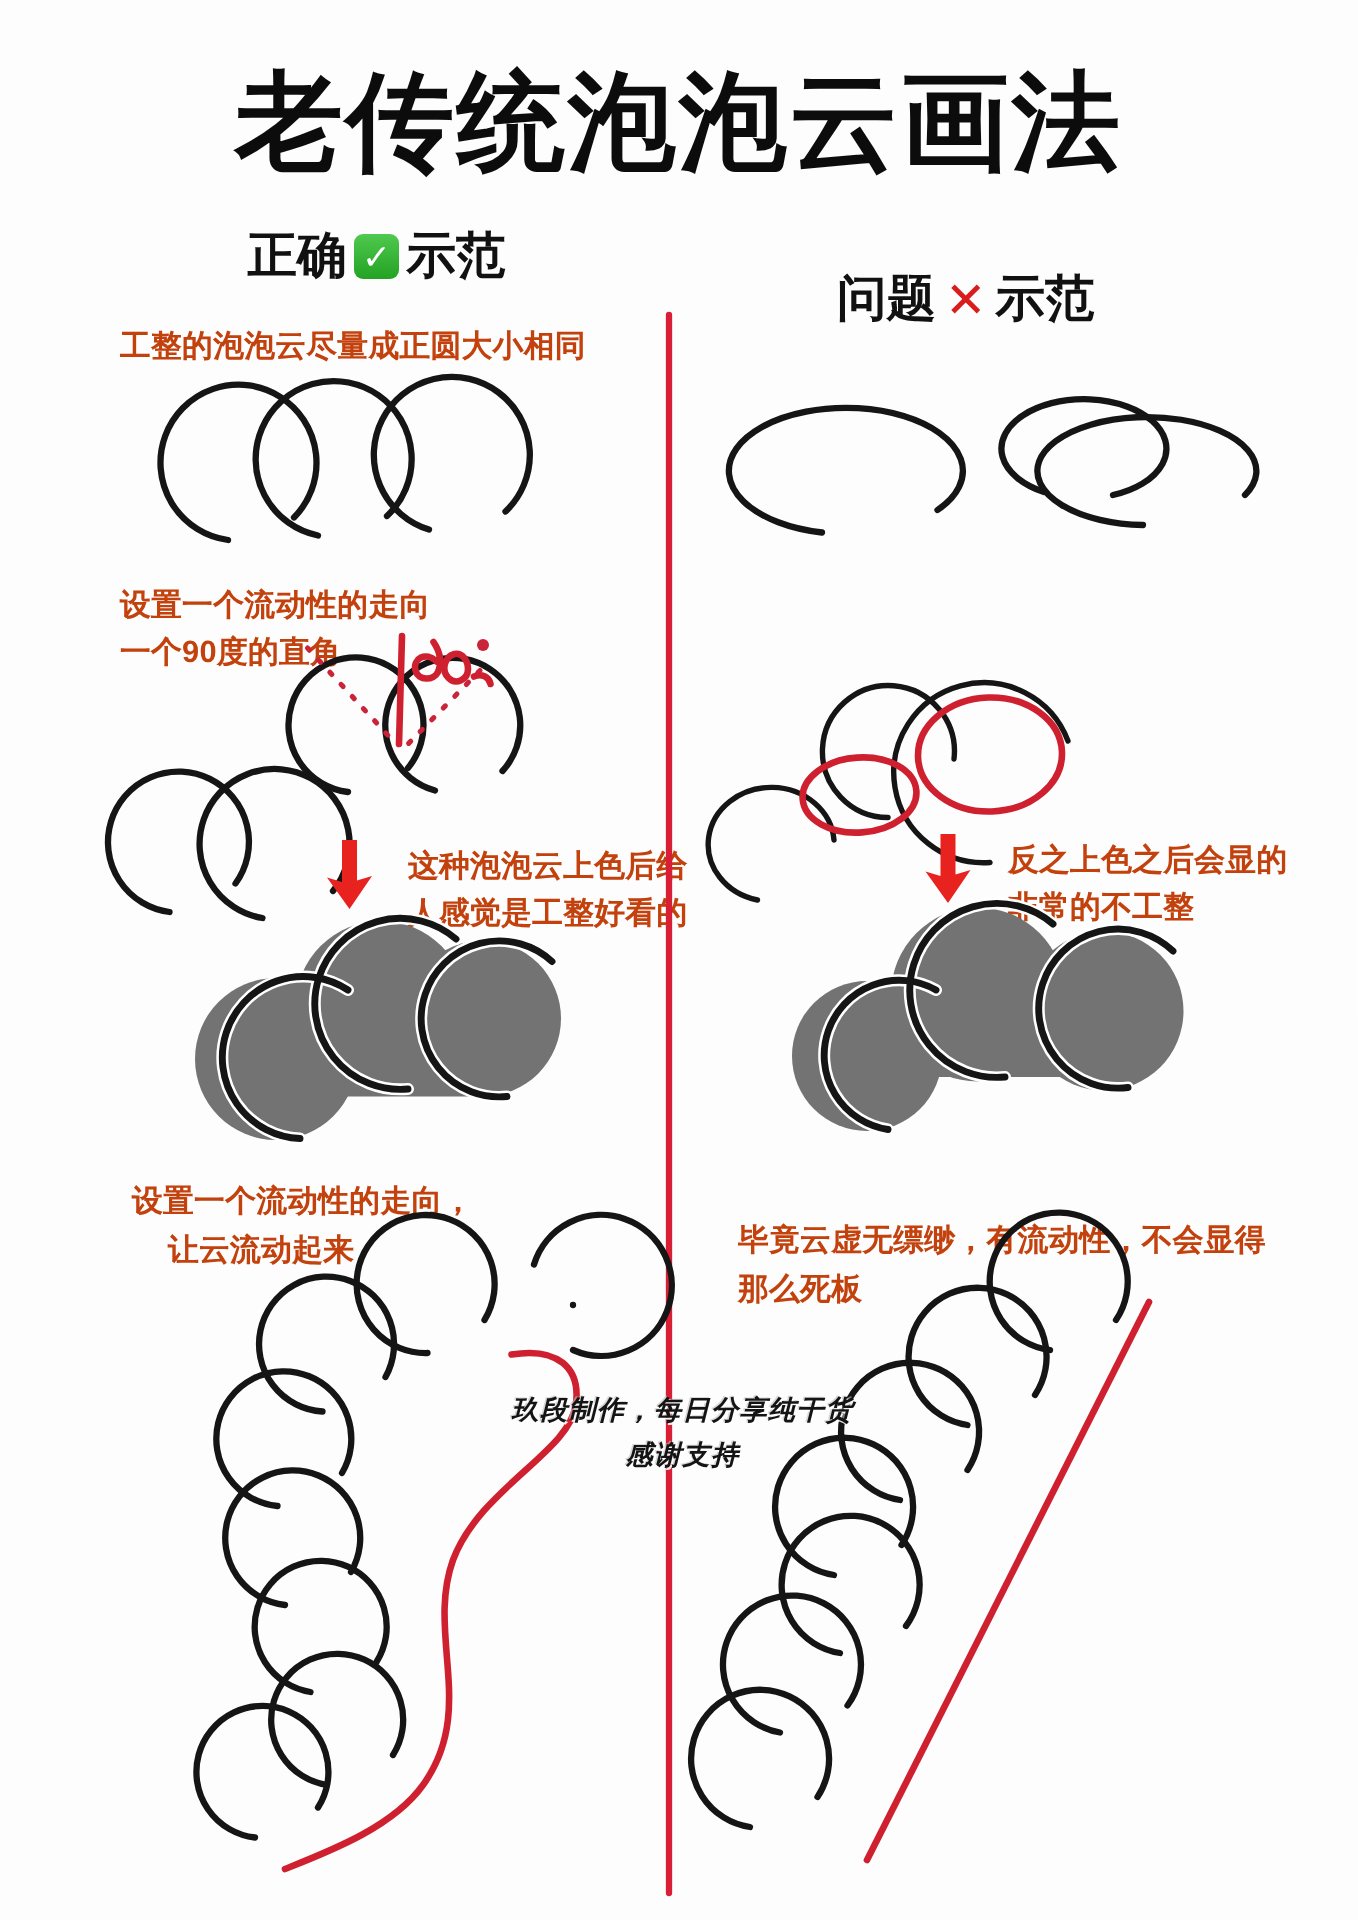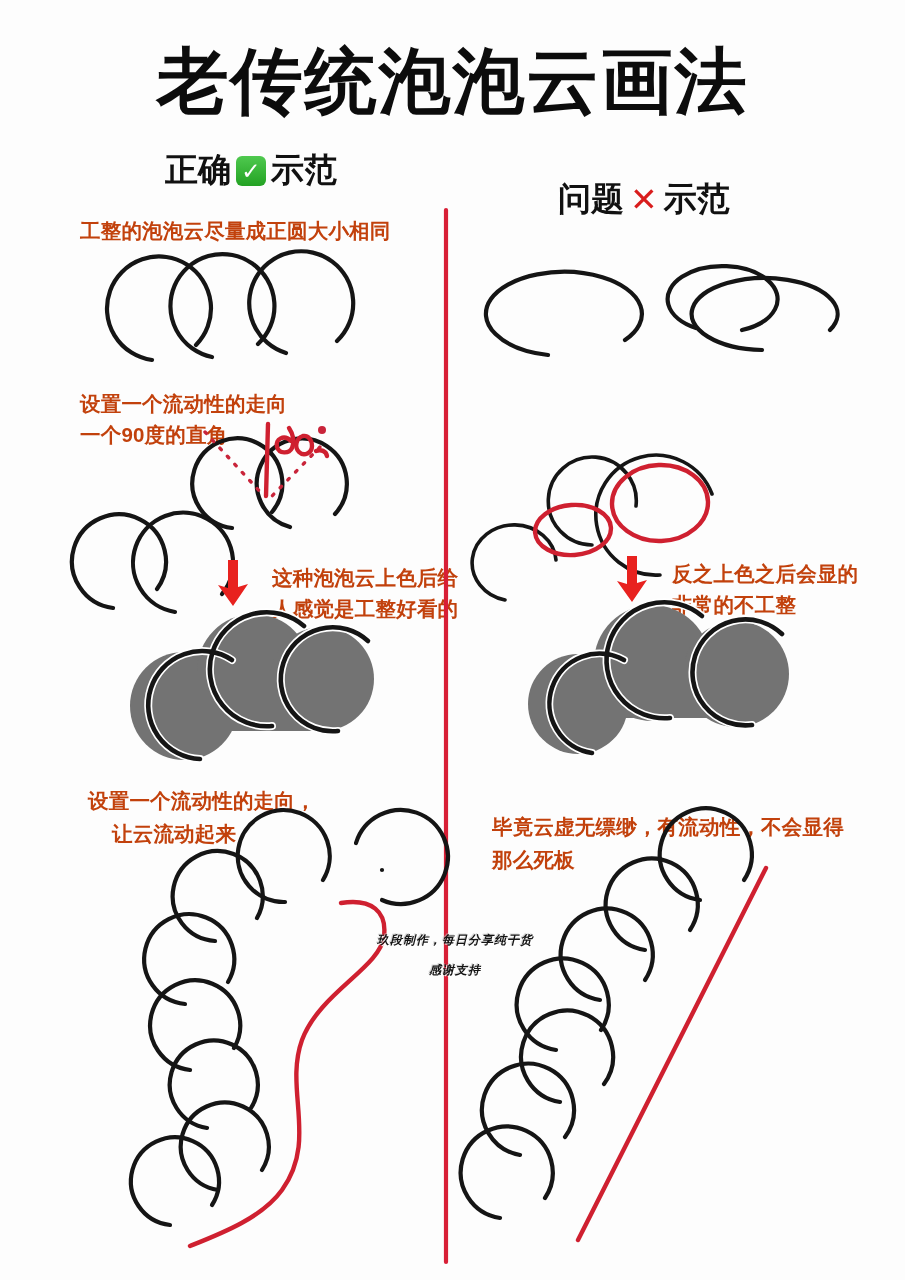--- a/index.html
+++ b/index.html
@@ -84,21 +84,21 @@
     letter-spacing: 0.2px;
   }
 
   
   #watermark {
     position: absolute;
     left: 300px;
     top: 925px;
     width: 310px;
     text-align: center;
-    font-size: 12px;
+    font-size: 18px;
     font-weight: 700;
     font-style: italic;
     line-height: 30px;
     color: #141414;
     text-shadow: 1px 1px 0 rgba(255,255,255,.9), -1px -1px 0 rgba(190,190,190,.6);
     letter-spacing: 1px;
     z-index: 30;
   }
 
   

